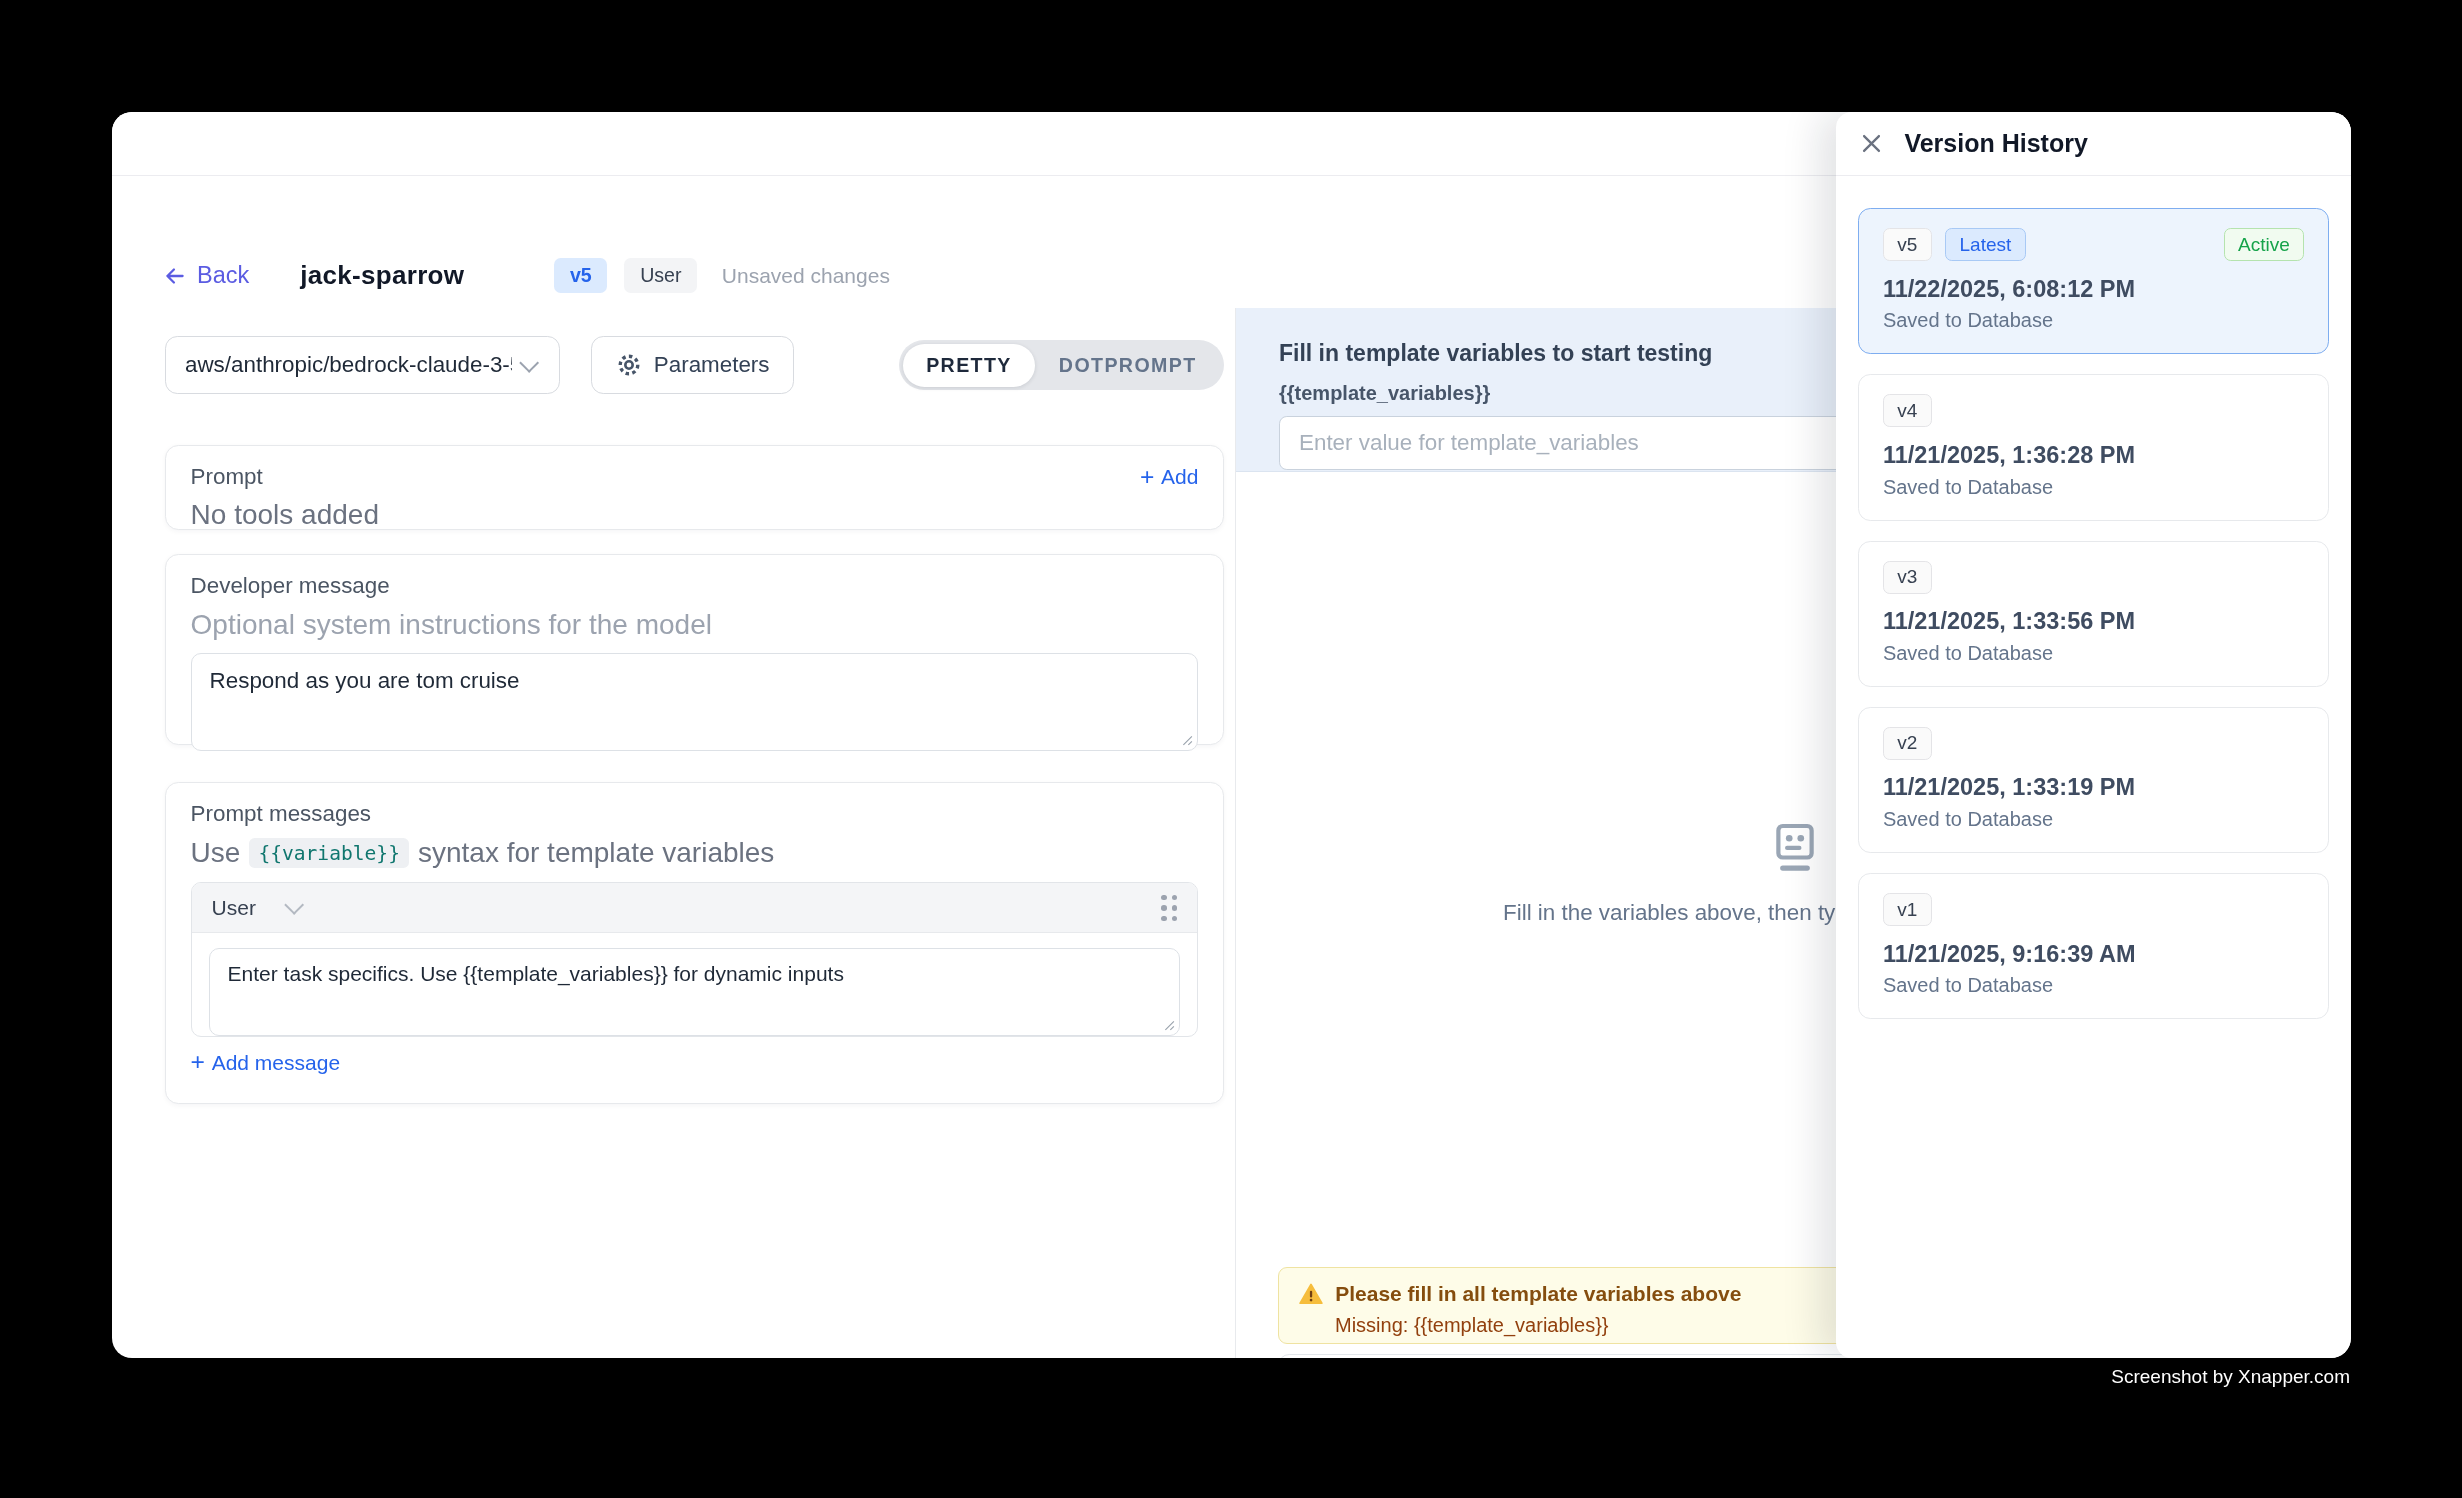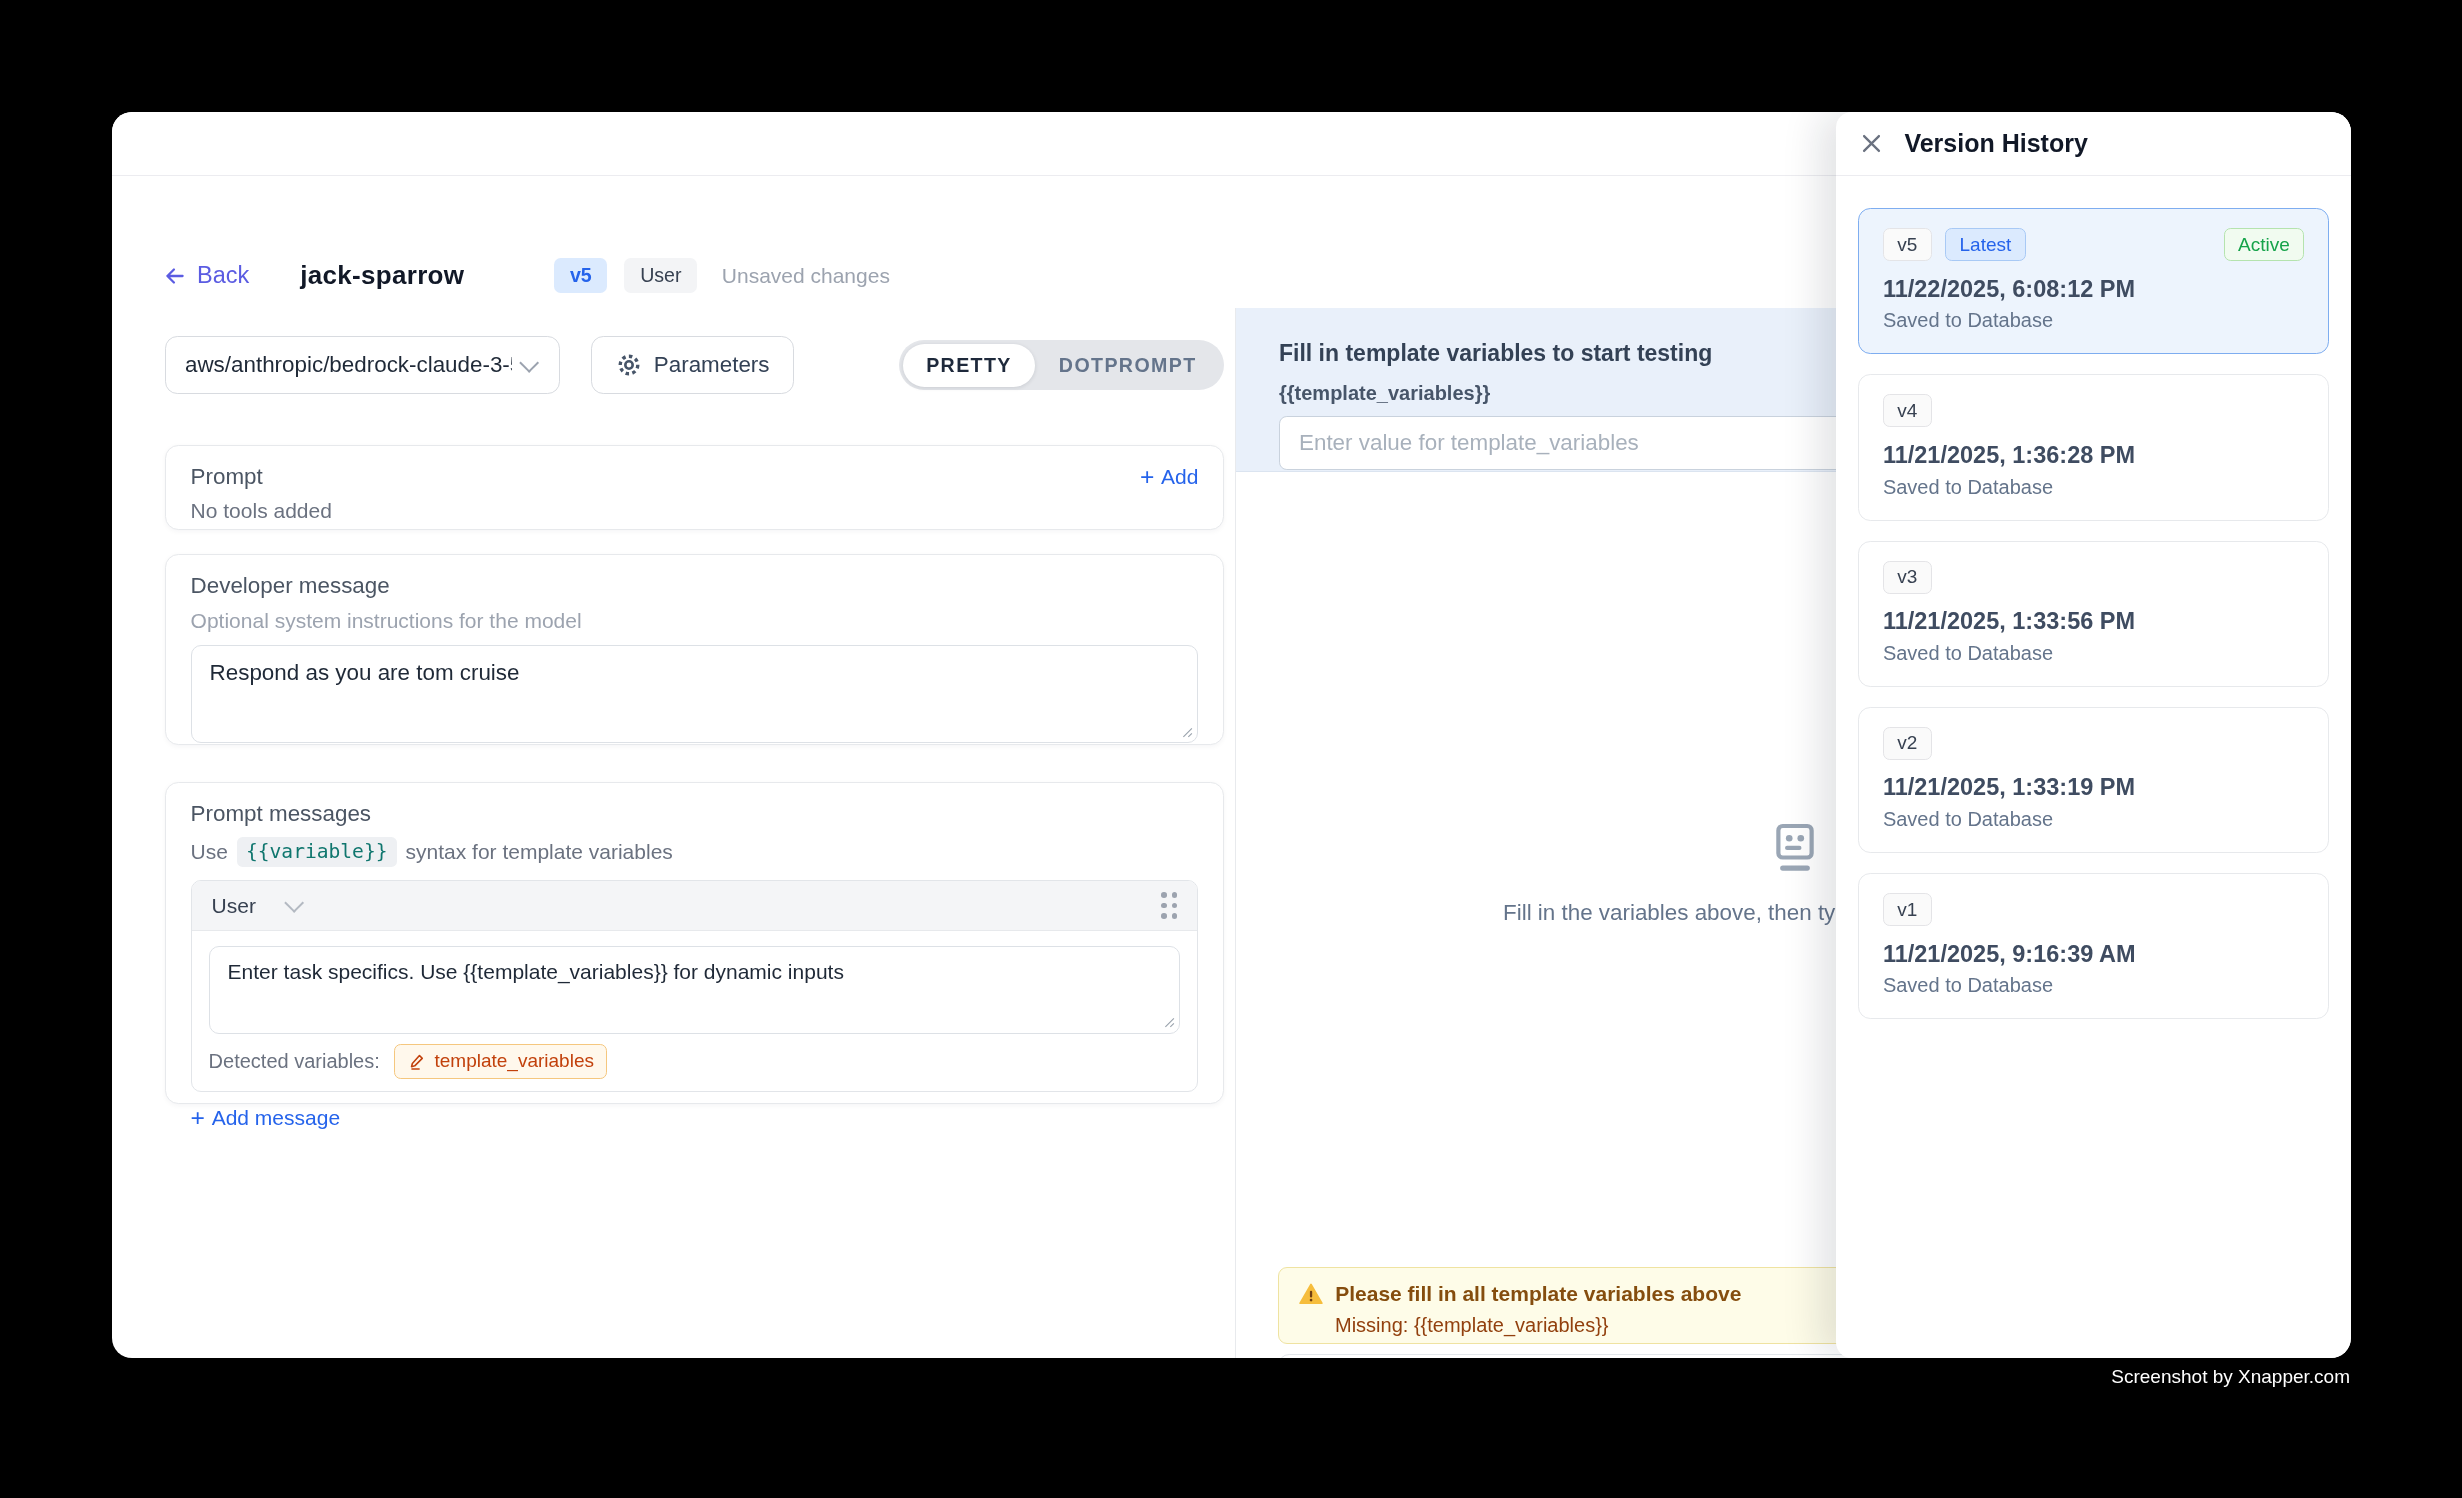--- a/index.html
+++ b/index.html
@@ -33,21 +33,21 @@
           padding:3.9px;box-sizing:border-box;}
   .seg{height:43px;display:flex;align-items:center;padding:0 23.5px;border-radius:559px;font-size:19.6px;
        font-weight:700;letter-spacing:1.4px;color:#64748b;}
   .seg.on{background:#fff;color:#1e293b;box-shadow:0 1.1px 4.5px rgba(15,23,42,.12);}
 
   
   .card{position:absolute;left:53px;width:1059px;background:#fff;border:1.1px solid #e7e9ec;border-radius:13.4px;
         box-sizing:border-box;box-shadow:0 1.7px 5.6px rgba(15,23,42,.04);}
   .card .pad{padding:18px 24.6px;}
   .lbl{font-size:22.4px;color:#4b5563;}
-  .sub{font-size:21px;color:#9ca3af;}
+  .sub{font-size:28px;color:#9ca3af;}
   .link{display:inline-flex;align-items:center;gap:6.7px;color:#2563eb;font-size:21px;font-weight:500;cursor:pointer;}
   .plus{font-size:24.6px;line-height:1;font-weight:400;}
   .ta{position:relative;border:1.1px solid #dde1e6;border-radius:10px;background:#fff;box-sizing:border-box;}
   .ta textarea{width:100%;height:100%;border:none;outline:none;resize:none;background:transparent;
                font-family:"Liberation Sans",sans-serif;font-size:22.4px;color:#1f2937;
                padding:13.4px 18px;box-sizing:border-box;}
   .grip{position:absolute;right:3.4px;bottom:3.4px;width:17px;height:17px;}
 
   .hintrow{display:flex;align-items:center;gap:9px;margin-top:10px;}
   .codechip{font-family:"DejaVu Sans Mono",monospace;font-size:19.6px;color:#0f766e;background:#eef0f3;
@@ -190,30 +190,20 @@
               </span>
           </div>
           <div style="padding:14.6px 17px 0;">
             <div class="ta" style="height:88px;">
               <textarea style="font-size: 21px;">Enter task specifics. Use {{template_variables}} for dynamic inputs</textarea>
               <svg class="grip" viewBox="0 0 24 24" fill="none" stroke="#9aa3ad" stroke-width="1.6">
                   <path d="M21 9L9 21M21 16l-5 5"></path>
                 </svg>
             </div>
           </div>
-          <div class="detrow">
-            <span class="sub" style="color:#6b7280;font-size:20px;">Detected variables:</span>
-            <span class="varchip">
-              <svg viewBox="0 0 24 24" fill="none" stroke="#c2410c" stroke-width="2" stroke-linecap="round" stroke-linejoin="round">
-                <path d="M14.5 4.5l3.5 3.5L8.5 17.5 4.5 18.5 5.5 14.5z"></path>
-                  <path d="M5 21.5h9"></path>
-              </svg>
-              <span>template_variables</span>
-            </span>
-          </div>
         </div>
         <div class="link" style="margin-top:13.4px;">
           <span class="plus">+</span>
           <span>Add message</span>
         </div>
       </div>
     </div>
 
     <div class="vdiv"></div>
     <div class="bluepanel">

